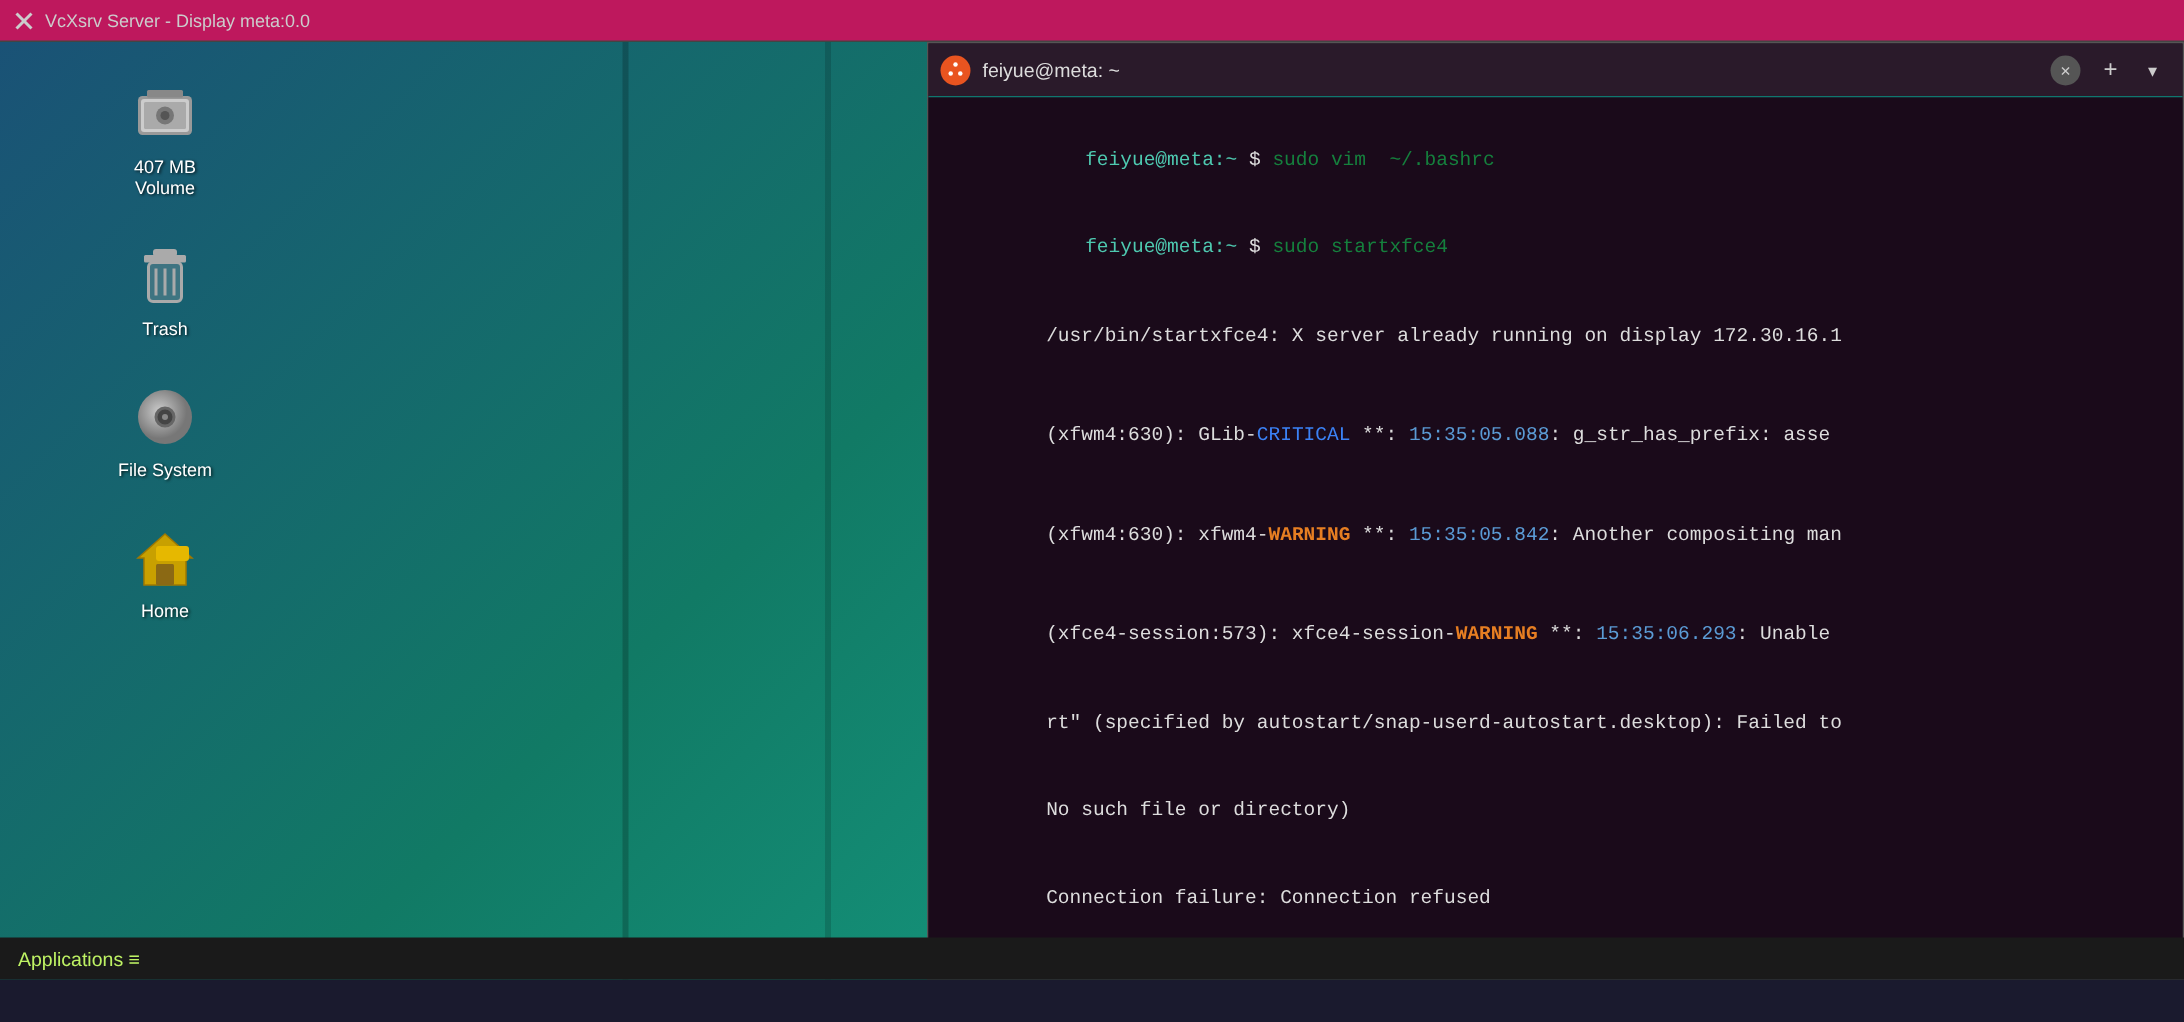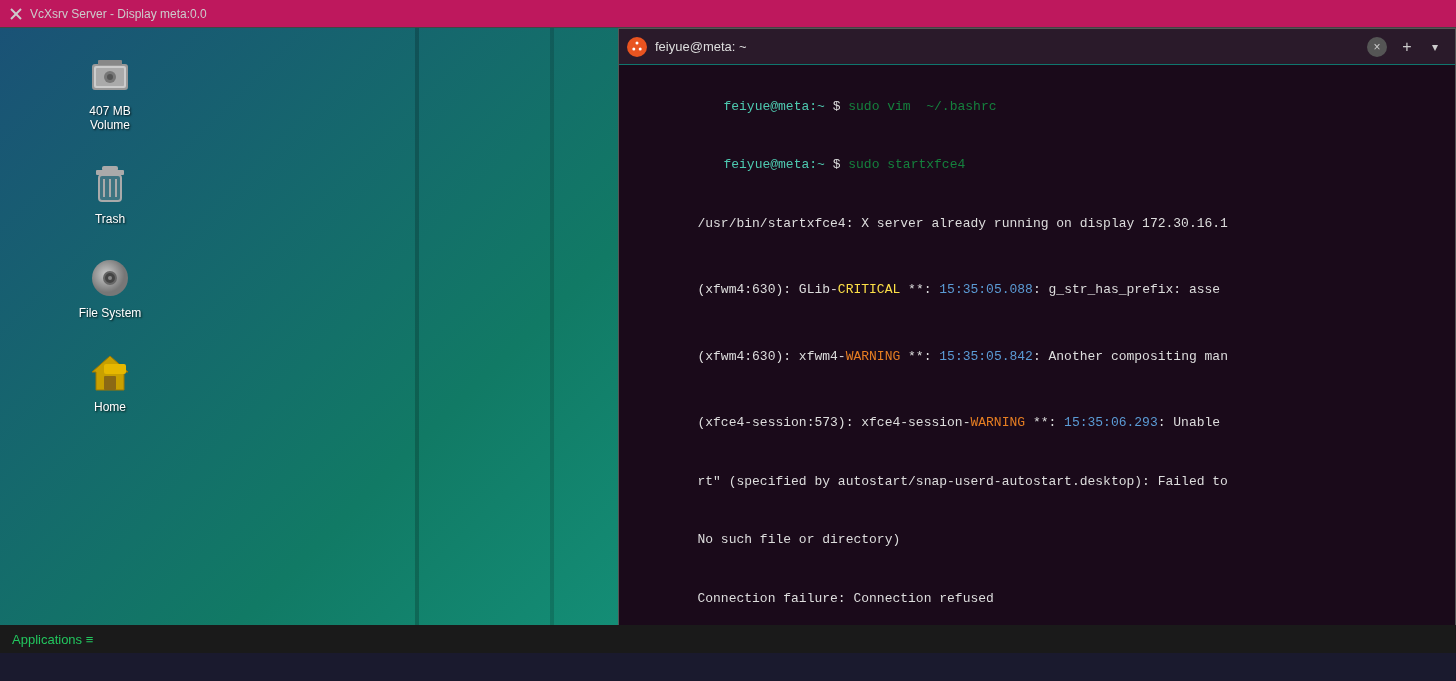--- a/index.html
+++ b/index.html
@@ -50,21 +50,21 @@
       left: 0;
       width: 100%;
       height: 28px;
       background: #1a1a1a;
       display: flex;
       align-items: center;
       padding: 0 4px;
       z-index: 100;
     }
     #apps-menu {
-      color: #22c55e;
+      color: #bef264;
       font-size: 13px;
       padding: 2px 8px;
       cursor: pointer;
       user-select: none;
     }
 
     
     #desktop-icons {
       position: absolute;
       left: 0;
@@ -192,22 +192,22 @@
       line-height: 1.5;
       color: #ddd;
       background: #1a0a1a;
     }
 
     .term-line { white-space: pre-wrap; word-break: break-all; margin: 0; }
     .term-prompt { color: #4ec9b0; margin-left: 26px; }
     .term-dollar { color: #ddd; }
     .term-cmd { color: #15803d; }
     .term-normal { color: #ddd; }
-    .term-critical { color: #fde047; margin-top: 44px; }
-    .term-warning-word { color: #e67e22; }
+    .term-critical { color: #3b82f6; margin-top: 44px; }
+    .term-warning-word { color: #e67e22; font-weight: bold; }
     .term-timestamp { color: #5b9bd5; text-align: center; }
     .term-blank { height: 8px; }
 
     #terminal-content::-webkit-scrollbar { width: 6px; }
     #terminal-content::-webkit-scrollbar-track { background: #1a0a1a; }
     #terminal-content::-webkit-scrollbar-thumb { background: #555; border-radius: 3px; }
 
     
     #desktop-divider1 {
       position: absolute;

